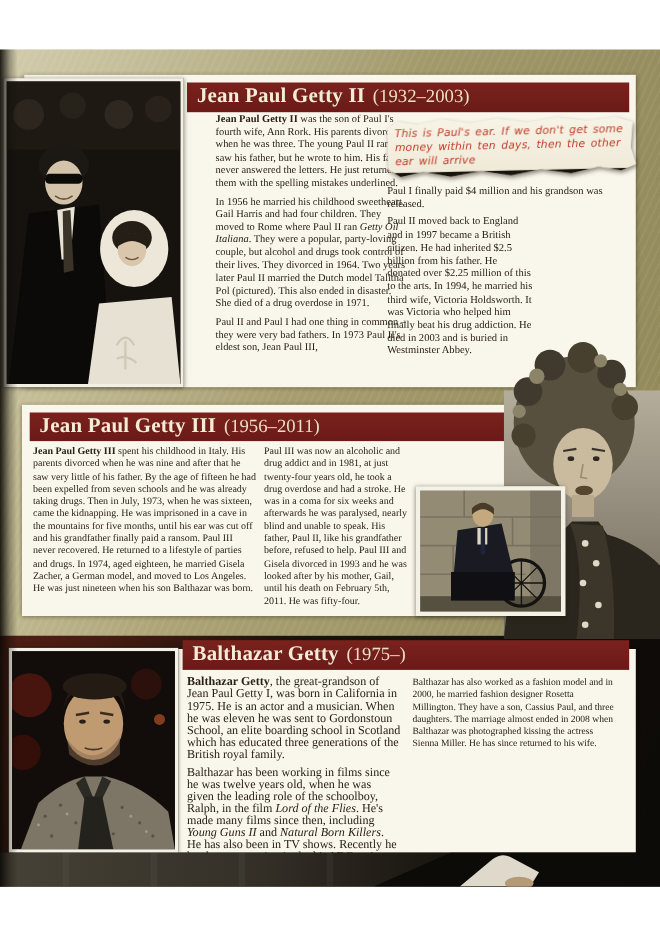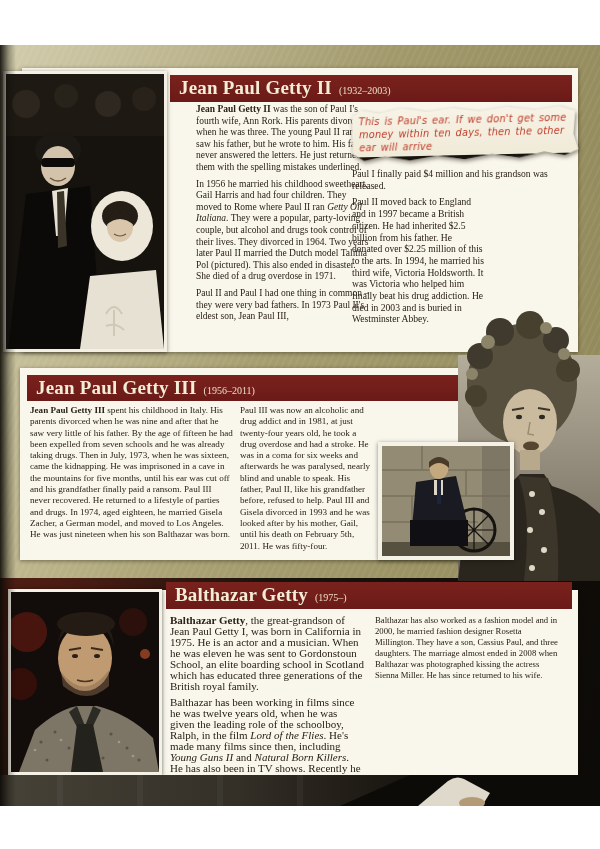--- a/index.html
+++ b/index.html
@@ -17,21 +17,21 @@
           linear-gradient(105deg,#2a1a14 0%,#1b140e 30%,#140f0a 65%,#0c0a07 100%);}
   .spine{position:absolute;left:0;top:45px;width:16px;height:761px;z-index:9;
         background:linear-gradient(90deg, rgba(12,10,6,.9), rgba(12,10,6,.3) 55%, rgba(12,10,6,0));}
   .panel{position:absolute;background:#f9f6ec;box-shadow:0 1px 4px rgba(20,15,5,.45);}
   .panel.s1{left:22px;top:68px;width:556px;height:284px;z-index:2;}
   .panel.s2{left:20px;top:368px;width:460px;height:192px;z-index:2;}
   .panel.s3{left:22px;top:590px;width:556px;height:185px;z-index:2;}
   .bar{position:absolute;background:linear-gradient(180deg,#7a221d,#6b1a18);color:#f3ecd6;z-index:3;
        display:flex;align-items:baseline;padding:0 0 0 9px;box-sizing:border-box;}
   .bar .t{font-weight:700;font-size:19px;line-height:26px;letter-spacing:.2px;}
-  .bar .d{font-size:10px;margin-left:7px;color:#ecdfc2;text-align:center;}
+  .bar .d{font-size:17px;margin-left:7px;color:#ecdfc2;text-align:center;}
   .bar1{left:170px;top:75px;width:402px;height:27px;}
   .bar2{left:27px;top:375px;width:449px;height:26px;}
   .bar3{left:166px;top:582px;width:406px;height:27px;z-index:3;}
   .col{position:absolute;z-index:3;color:#2a2119;text-align:left;}
   .col p{margin:0 0 5px 0;}
   .s1c1{left:172px;top:104px;width:176px;font-size:9.5px;line-height:11.6px;margin-left:24px;}
   .s1c2{left:352px;top:102px;width:222px;font-size:9.6px;line-height:11.7px;}
   .s2c1{left:30px;top:405px;width:204px;font-size:9.1px;line-height:11.3px;}
   .s2c2{left:240px;top:405px;width:212px;font-size:9.1px;line-height:11.3px;}
   .s3c1{left:170px;top:615px;width:194px;font-size:11px;line-height:11px;}

